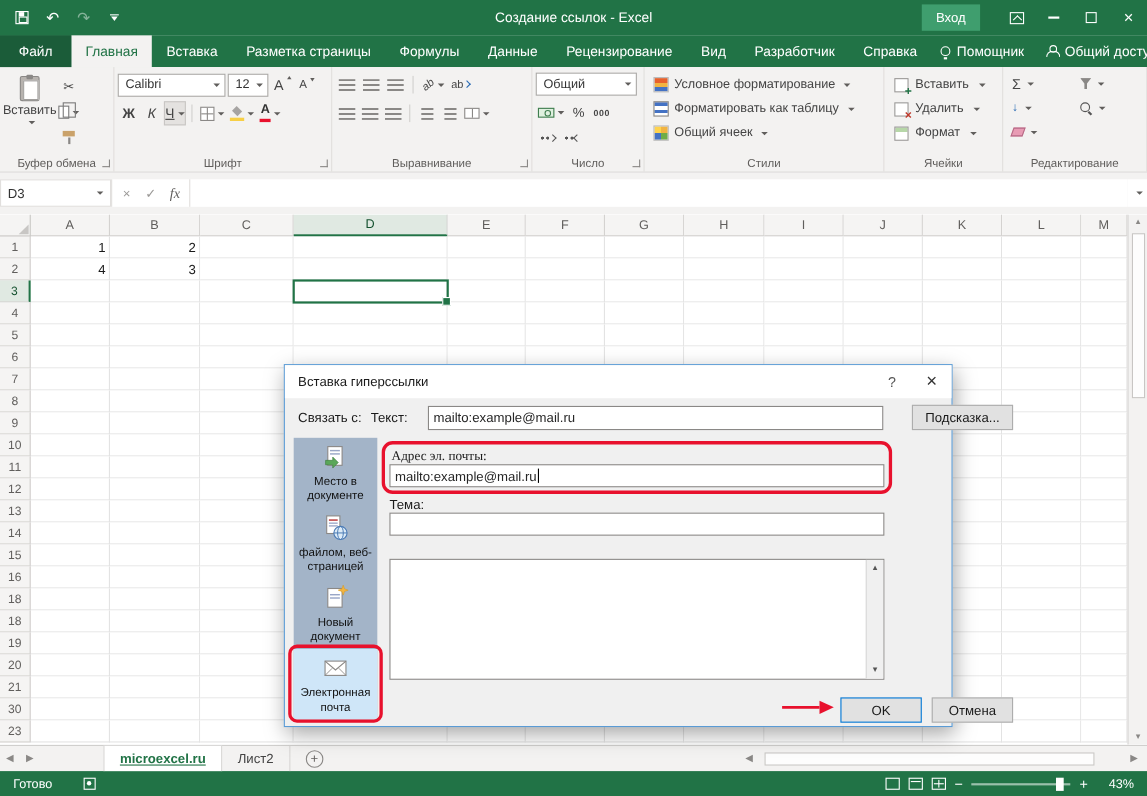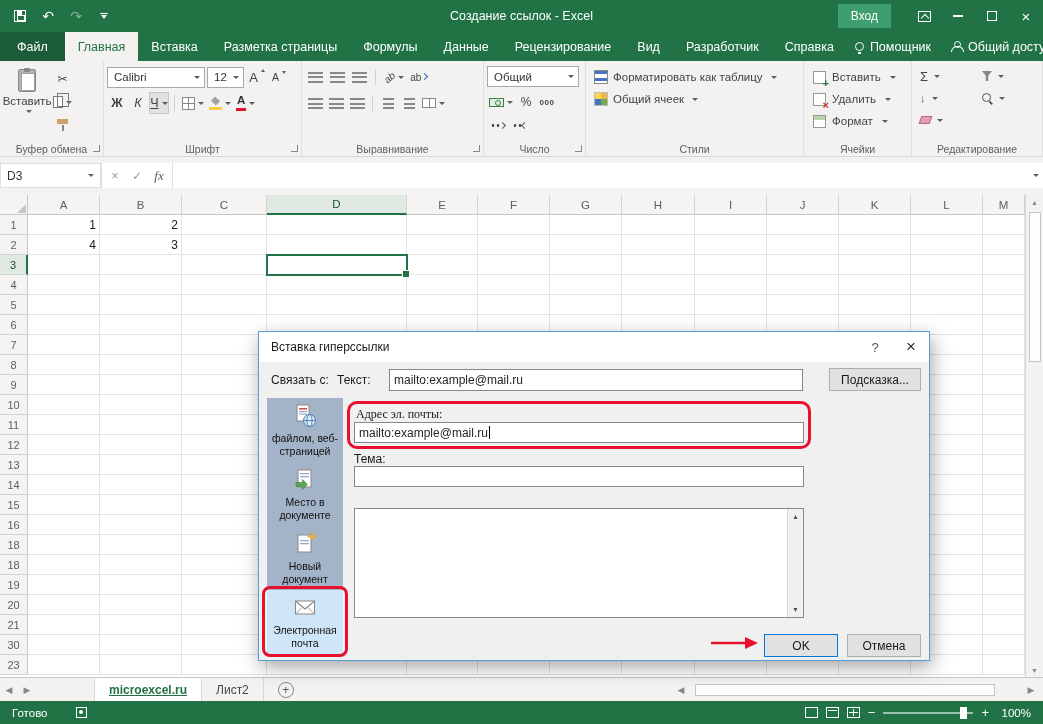--- a/index.html
+++ b/index.html
@@ -175,21 +175,21 @@
 .vicon{display:inline-flex;cursor:pointer;}
 .vi1{display:block;width:13px;height:11px;border:1.2px solid #fff;}
 .vi2{display:block;width:13px;height:11px;border:1.2px solid #fff;background:linear-gradient(#fff,#fff) 50% 2px/9px 1.2px no-repeat;}
 .vi3{display:block;width:13px;height:11px;border:1.2px solid #fff;background:linear-gradient(#fff,#fff) 50% 50%/9px 1.2px no-repeat,linear-gradient(#fff,#fff) 50% 50%/1.2px 7px no-repeat;}
 .zminus,.zplus{font-size:13px;cursor:pointer;}
 .ztrack{width:90px;height:2px;background:rgba(255,255,255,.55);position:relative;cursor:pointer;}
 .zthumb{position:absolute;right:6px;top:-5px;width:7px;height:12px;background:#fff;cursor:pointer;}
 .zpct{min-width:34px;text-align:right;cursor:pointer;}
 
 
-.dialog{position:absolute;left:258px;top:331px;width:672px;height:330px;background:#f0f0f0;border:1px solid #5a9bd5;box-shadow:2px 6px 18px rgba(0,0,0,.35);z-index:10;}
+.dialog{position:absolute;left:258px;top:331px;width:608px;height:330px;background:#f0f0f0;border:1px solid #5a9bd5;box-shadow:2px 6px 18px rgba(0,0,0,.35);z-index:10;}
 .dtitle{height:30px;background:#fff;display:flex;align-items:center;padding-left:12px;font-size:12px;color:#1a1a1a;}
 .dtitle .dtext{flex:1;}
 .dbtn{width:36px;height:30px;display:flex;align-items:center;justify-content:center;color:#555;font-size:13px;cursor:pointer;}
 .dbtn.dclose{font-size:17px;color:#333;}
 .dbody{position:absolute;left:0;top:30px;width:100%;height:300px;}
 .lbl{position:absolute;font-size:12px;color:#1a1a1a;white-space:nowrap;}
 .linkto{left:12px;top:11px;}
 .textlbl{left:78px;top:11px;}
 .inp{position:absolute;background:#fff;border:1px solid #8a8886;font-size:12px;display:flex;align-items:center;padding:0 4px;white-space:nowrap;overflow:hidden;cursor:text;}
 .textinp{left:130px;top:7px;width:414px;height:22px;}
@@ -409,20 +409,25 @@
         <span class="sbtn">
             <span class="i-dec2"></span>
           </span>
       </div>
       <div class="glabel">Число</div>
       <span class="launcher"></span>
     </div>
 
     <div class="rgroup g-styles">
       <div class="stylerow">
+        <span class="i-cond"></span>
+        <span>Условное форматирование</span>
+        <span class="dd"></span>
+      </div>
+      <div class="stylerow">
         <span class="i-ftable"></span>
         <span>Форматировать как таблицу</span>
         <span class="dd"></span>
       </div>
       <div class="stylerow">
         <span class="i-cstyles"></span>
         <span>Общий ячеек</span>
         <span class="dd"></span>
       </div>
       <div class="glabel">Стили</div>
@@ -913,62 +918,62 @@
           <span class="vi2"></span>
         </span>
       <span class="vicon">
           <span class="vi3"></span>
         </span>
       <span class="zminus">−</span>
       <div class="ztrack">
           <div class="zthumb"></div>
         </div>
       <span class="zplus">+</span>
-      <span class="zpct">100%</span>
+      <span class="zpct">43%</span>
     </div>
   </div>
 
   <div class="dialog">
     <div class="dtitle">
       <span class="dtext">Вставка гиперссылки</span>
       <span class="dbtn">?</span>
       <span class="dbtn dclose">×</span>
     </div>
     <div class="dbody">
       <span class="lbl linkto">Связать с:</span>
       <span class="lbl textlbl">Текст:</span>
       <div class="inp textinp">
           <span>mailto:example@mail.ru</span>
         </div>
       <button class="dlgbtn tip">Подсказка...</button>
 
       <div class="hlsidebar">
+        <div class="hlitem">
+          <svg class="hlicon" width="26" height="26" viewBox="0 0 26 26">
+            <rect x="6" y="3" width="13" height="17" fill="#fff" stroke="#8a8886"></rect>
+            <rect x="8" y="6" width="9" height="1.3" fill="#9aa7c7"></rect>
+            <rect x="8" y="9" width="9" height="1.3" fill="#9aa7c7"></rect>
+            <polygon points="4,15.5 10.5,15.5 10.5,12.5 15.5,17.5 10.5,22.5 10.5,19.5 4,19.5" fill="#5aa75a" stroke="#3e7d3e" stroke-width="0.6"></polygon>
+          </svg>
+          <span class="hllabel">Место в документе</span>
+        </div>
         <div class="hlitem">
           <svg class="hlicon" width="26" height="26" viewBox="0 0 26 26">
             <rect x="5" y="2" width="12" height="16" fill="#fff" stroke="#8a8886"></rect>
             <rect x="7" y="5" width="8" height="1.6" fill="#c55a5a"></rect>
             <rect x="7" y="8" width="8" height="1.2" fill="#9aa7c7"></rect>
             <rect x="7" y="10.5" width="8" height="1.2" fill="#9aa7c7"></rect>
             <circle cx="17.5" cy="17.5" r="6" fill="#dcebf7" stroke="#4a7ab5"></circle>
             <ellipse cx="17.5" cy="17.5" rx="2.6" ry="6" fill="none" stroke="#4a7ab5" stroke-width="0.9"></ellipse>
             <line x1="11.5" y1="17.5" x2="23.5" y2="17.5" stroke="#4a7ab5" stroke-width="0.9"></line>
           </svg>
           <span class="hllabel">файлом, веб-страницей</span>
         </div>
         <div class="hlitem">
           <svg class="hlicon" width="26" height="26" viewBox="0 0 26 26">
-            <rect x="6" y="3" width="13" height="17" fill="#fff" stroke="#8a8886"></rect>
-            <rect x="8" y="6" width="9" height="1.3" fill="#9aa7c7"></rect>
-            <rect x="8" y="9" width="9" height="1.3" fill="#9aa7c7"></rect>
-            <polygon points="4,15.5 10.5,15.5 10.5,12.5 15.5,17.5 10.5,22.5 10.5,19.5 4,19.5" fill="#5aa75a" stroke="#3e7d3e" stroke-width="0.6"></polygon>
-          </svg>
-          <span class="hllabel">Место в документе</span>
-        </div>
-        <div class="hlitem">
-          <svg class="hlicon" width="26" height="26" viewBox="0 0 26 26">
             <rect x="6" y="4" width="13" height="17" fill="#fff" stroke="#8a8886"></rect>
             <rect x="8" y="9" width="9" height="1.3" fill="#9aa7c7"></rect>
             <rect x="8" y="12" width="9" height="1.3" fill="#9aa7c7"></rect>
             <polygon points="20,1 21.2,4.3 24.5,5.5 21.2,6.7 20,10 18.8,6.7 15.5,5.5 18.8,4.3" fill="#f2b441" stroke="#d89a1e" stroke-width="0.5"></polygon>
           </svg>
           <span class="hllabel">Новый документ</span>
         </div>
         <div class="hlitem selected">
           <svg class="hlicon" width="26" height="26" viewBox="0 0 26 26">
             <rect x="3.5" y="6" width="19" height="13" fill="#fff" stroke="#8a8886"></rect>

